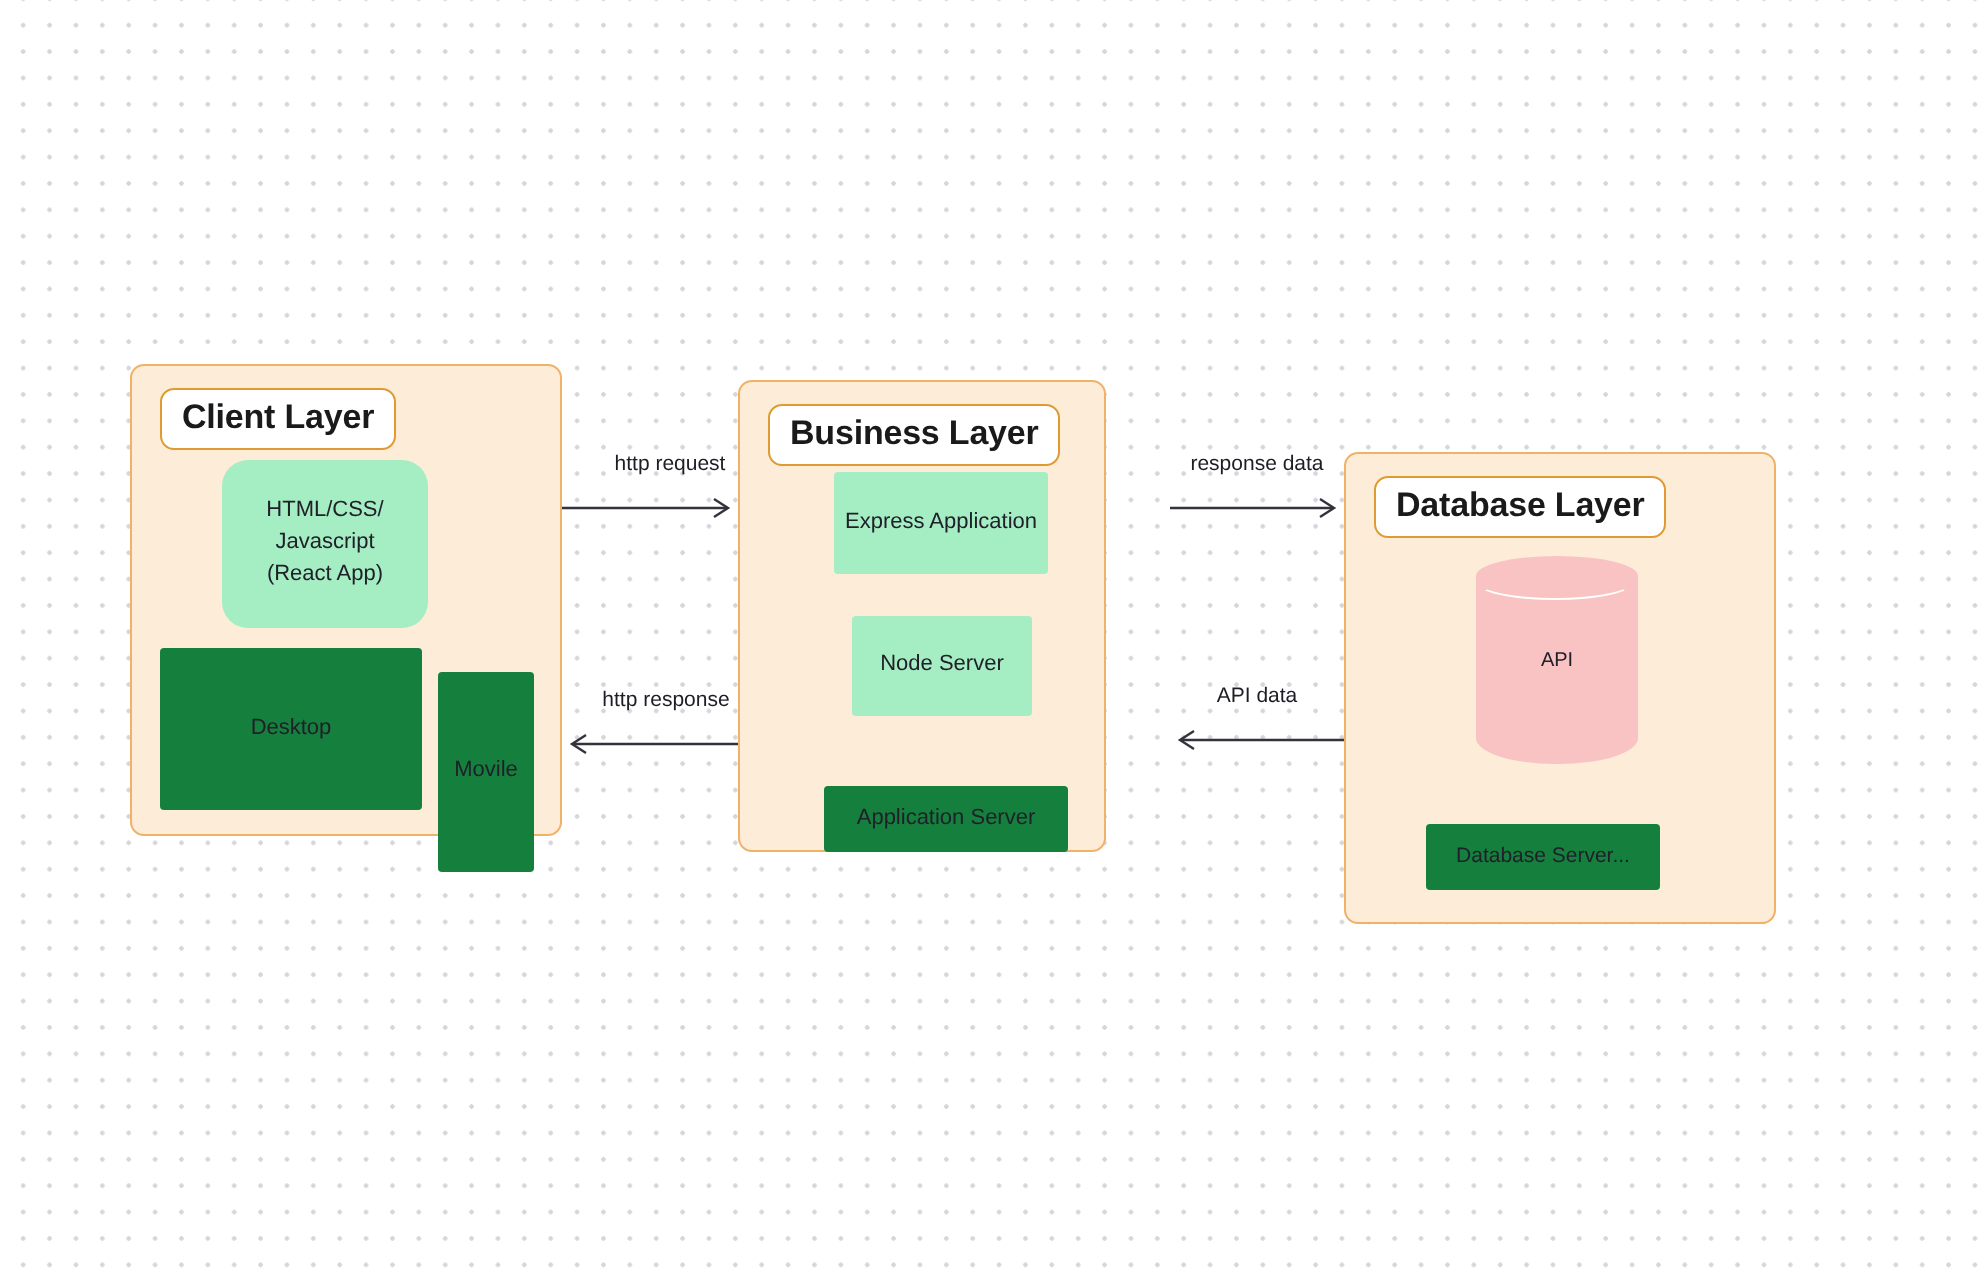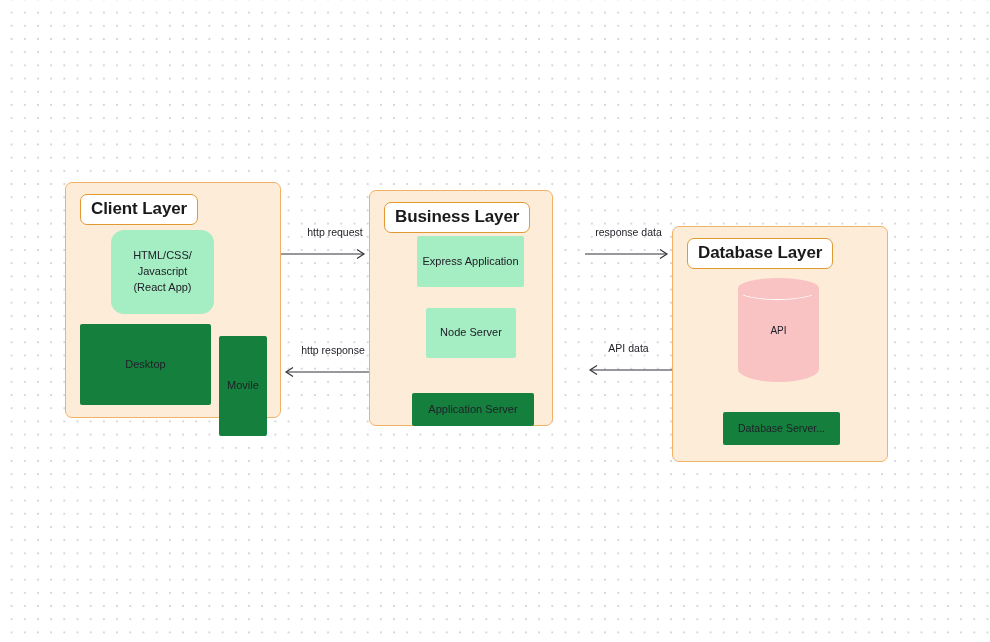--- a/index.html
+++ b/index.html
@@ -87,21 +87,21 @@
   
   #node-desktop { left: 14px;  top: 141px; width: 131px; height: 81px; }
   #node-mobile  { left: 153px; top: 141px; width: 48px;  height: 100px; margin-top: 12px; }
 
   
   #node-express { left: 47px; top: 45px;  width: 107px; height: 51px; }
   #node-node    { left: 56px; top: 117px; width: 90px;  height: 50px; }
   #node-appsrv  { left: 42px; top: 186px; width: 122px; height: 33px; margin-top: 16px; }
 
   
-  #node-dbsrv   { left: 50px; top: 185px; width: 117px; height: 33px; font-size: 10.5px; text-align: right; }
+  #node-dbsrv   { left: 40px; top: 185px; width: 117px; height: 33px; font-size: 10.5px; text-align: right; }
 
   
   #node-cylinder {
     position: absolute;
     left: 65px;
     top: 51px;
     width: 81px;
     height: 104px;
   }
   #node-cylinder .cyl-body {

